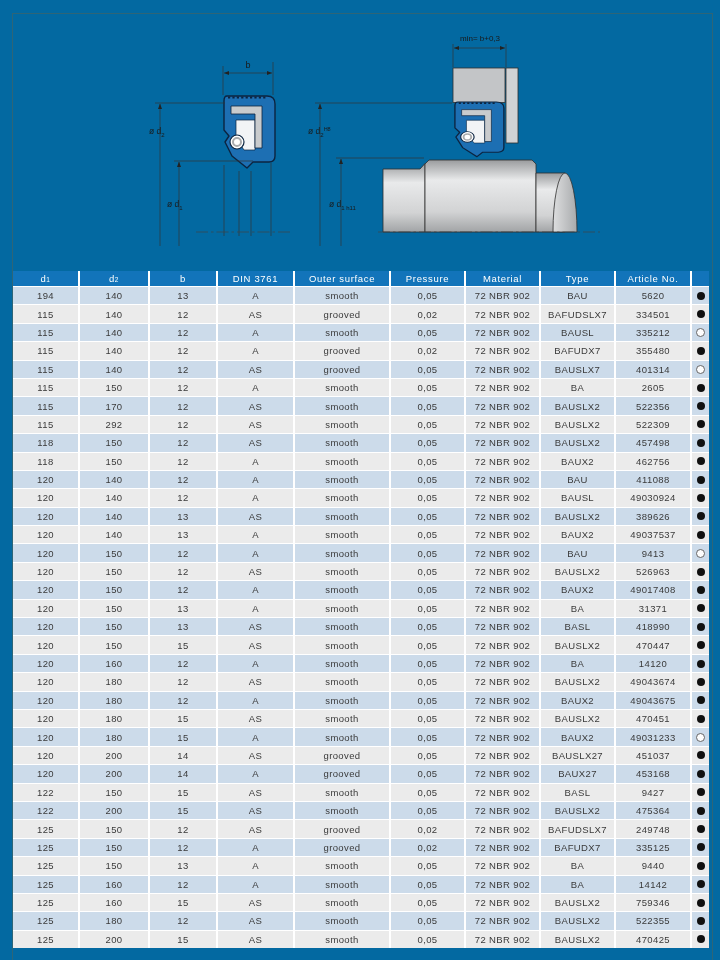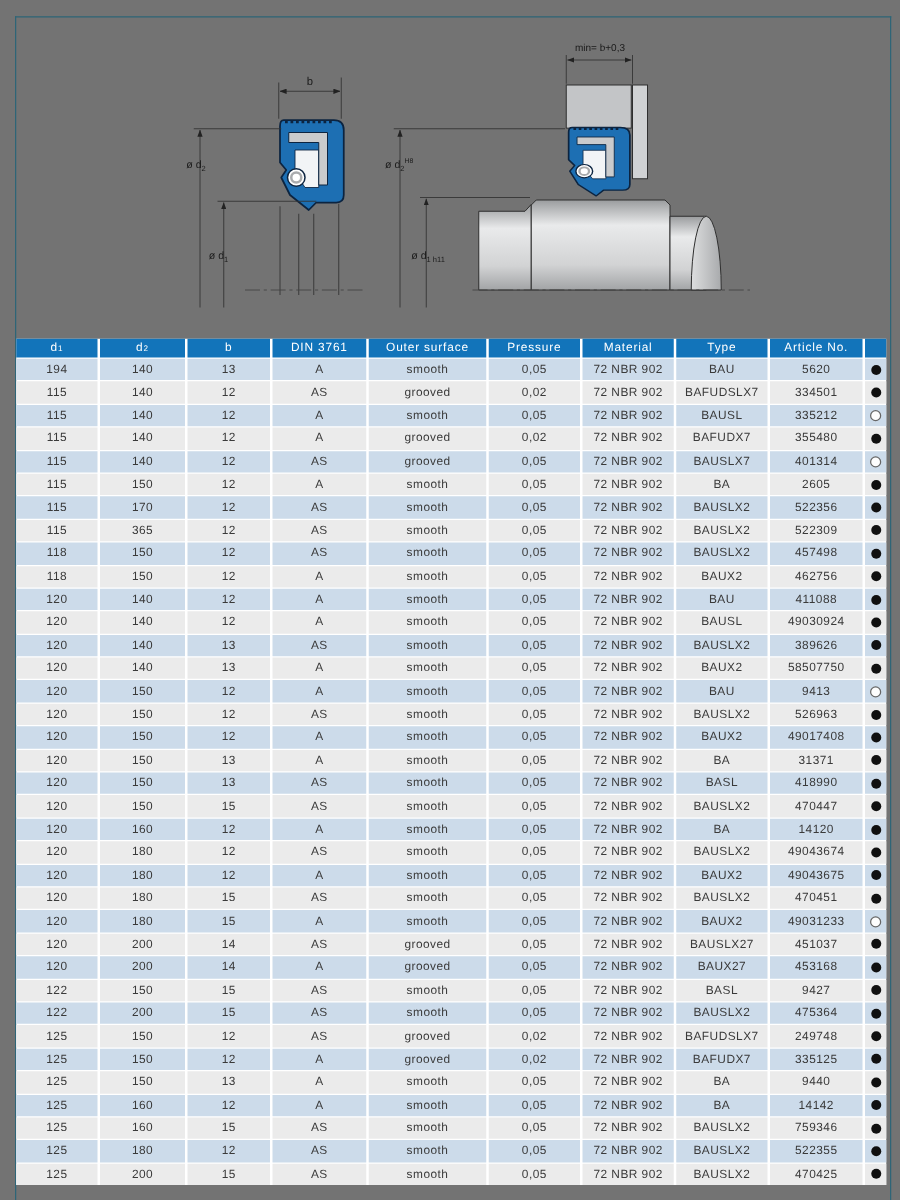--- a/index.html
+++ b/index.html
@@ -1,16 +1,16 @@
 <!DOCTYPE html>
 <html><head>
 <meta charset="utf-8">
 <style>
   html,body{margin:0;padding:0;background:#fff;}
-  .page{position:relative;width:720px;height:960px;background:#737373;overflow:hidden;
+  .page{position:relative;width:720px;height:960px;background:#0369a1;overflow:hidden;
         font-family:"Liberation Sans","DejaVu Sans",sans-serif;}
   .frame{position:absolute;left:12px;top:13px;width:699px;height:947px;
          border-top:1.5px solid #2e6577;border-left:1.5px solid #2e6577;border-right:1.5px solid #2e6577;}
   svg text{font-family:"Liberation Sans","DejaVu Sans",sans-serif;fill:#1a1a1a;}
   #tbl{position:absolute;left:13px;top:271px;width:696px;display:grid;
        grid-template-columns:65px 68px 66px 75px 94px 73px 73px 73px 74px 17px;
        gap:1px 2px;background:#ffffff;}
   .hcell{height:15px;background:#1274ba;color:#fff;font-size:9.5px;letter-spacing:0.07em;
          display:flex;align-items:center;justify-content:center;}
   .hcell sub{font-size:6.5px;line-height:1;transform:translateY(2px);}
@@ -210,21 +210,21 @@
       <div class="cell blue">AS</div>
       <div class="cell blue">smooth</div>
       <div class="cell blue">0,05</div>
       <div class="cell blue">72 NBR 902</div>
       <div class="cell blue">BAUSLX2</div>
       <div class="cell blue">522356</div>
       <div class="cell blue">
         <span class="dot"></span>
       </div>
       <div class="cell gray">115</div>
-      <div class="cell gray">365</div>
+      <div class="cell gray">292</div>
       <div class="cell gray">12</div>
       <div class="cell gray">AS</div>
       <div class="cell gray">smooth</div>
       <div class="cell gray">0,05</div>
       <div class="cell gray">72 NBR 902</div>
       <div class="cell gray">BAUSLX2</div>
       <div class="cell gray">522309</div>
       <div class="cell gray">
         <span class="dot"></span>
       </div>
@@ -289,21 +289,21 @@
         <span class="dot"></span>
       </div>
       <div class="cell gray">120</div>
       <div class="cell gray">140</div>
       <div class="cell gray">13</div>
       <div class="cell gray">A</div>
       <div class="cell gray">smooth</div>
       <div class="cell gray">0,05</div>
       <div class="cell gray">72 NBR 902</div>
       <div class="cell gray">BAUX2</div>
-      <div class="cell gray">58507750</div>
+      <div class="cell gray">49037537</div>
       <div class="cell gray">
         <span class="dot"></span>
       </div>
       <div class="cell blue">120</div>
       <div class="cell blue">150</div>
       <div class="cell blue">12</div>
       <div class="cell blue">A</div>
       <div class="cell blue">smooth</div>
       <div class="cell blue">0,05</div>
       <div class="cell blue">72 NBR 902</div>

